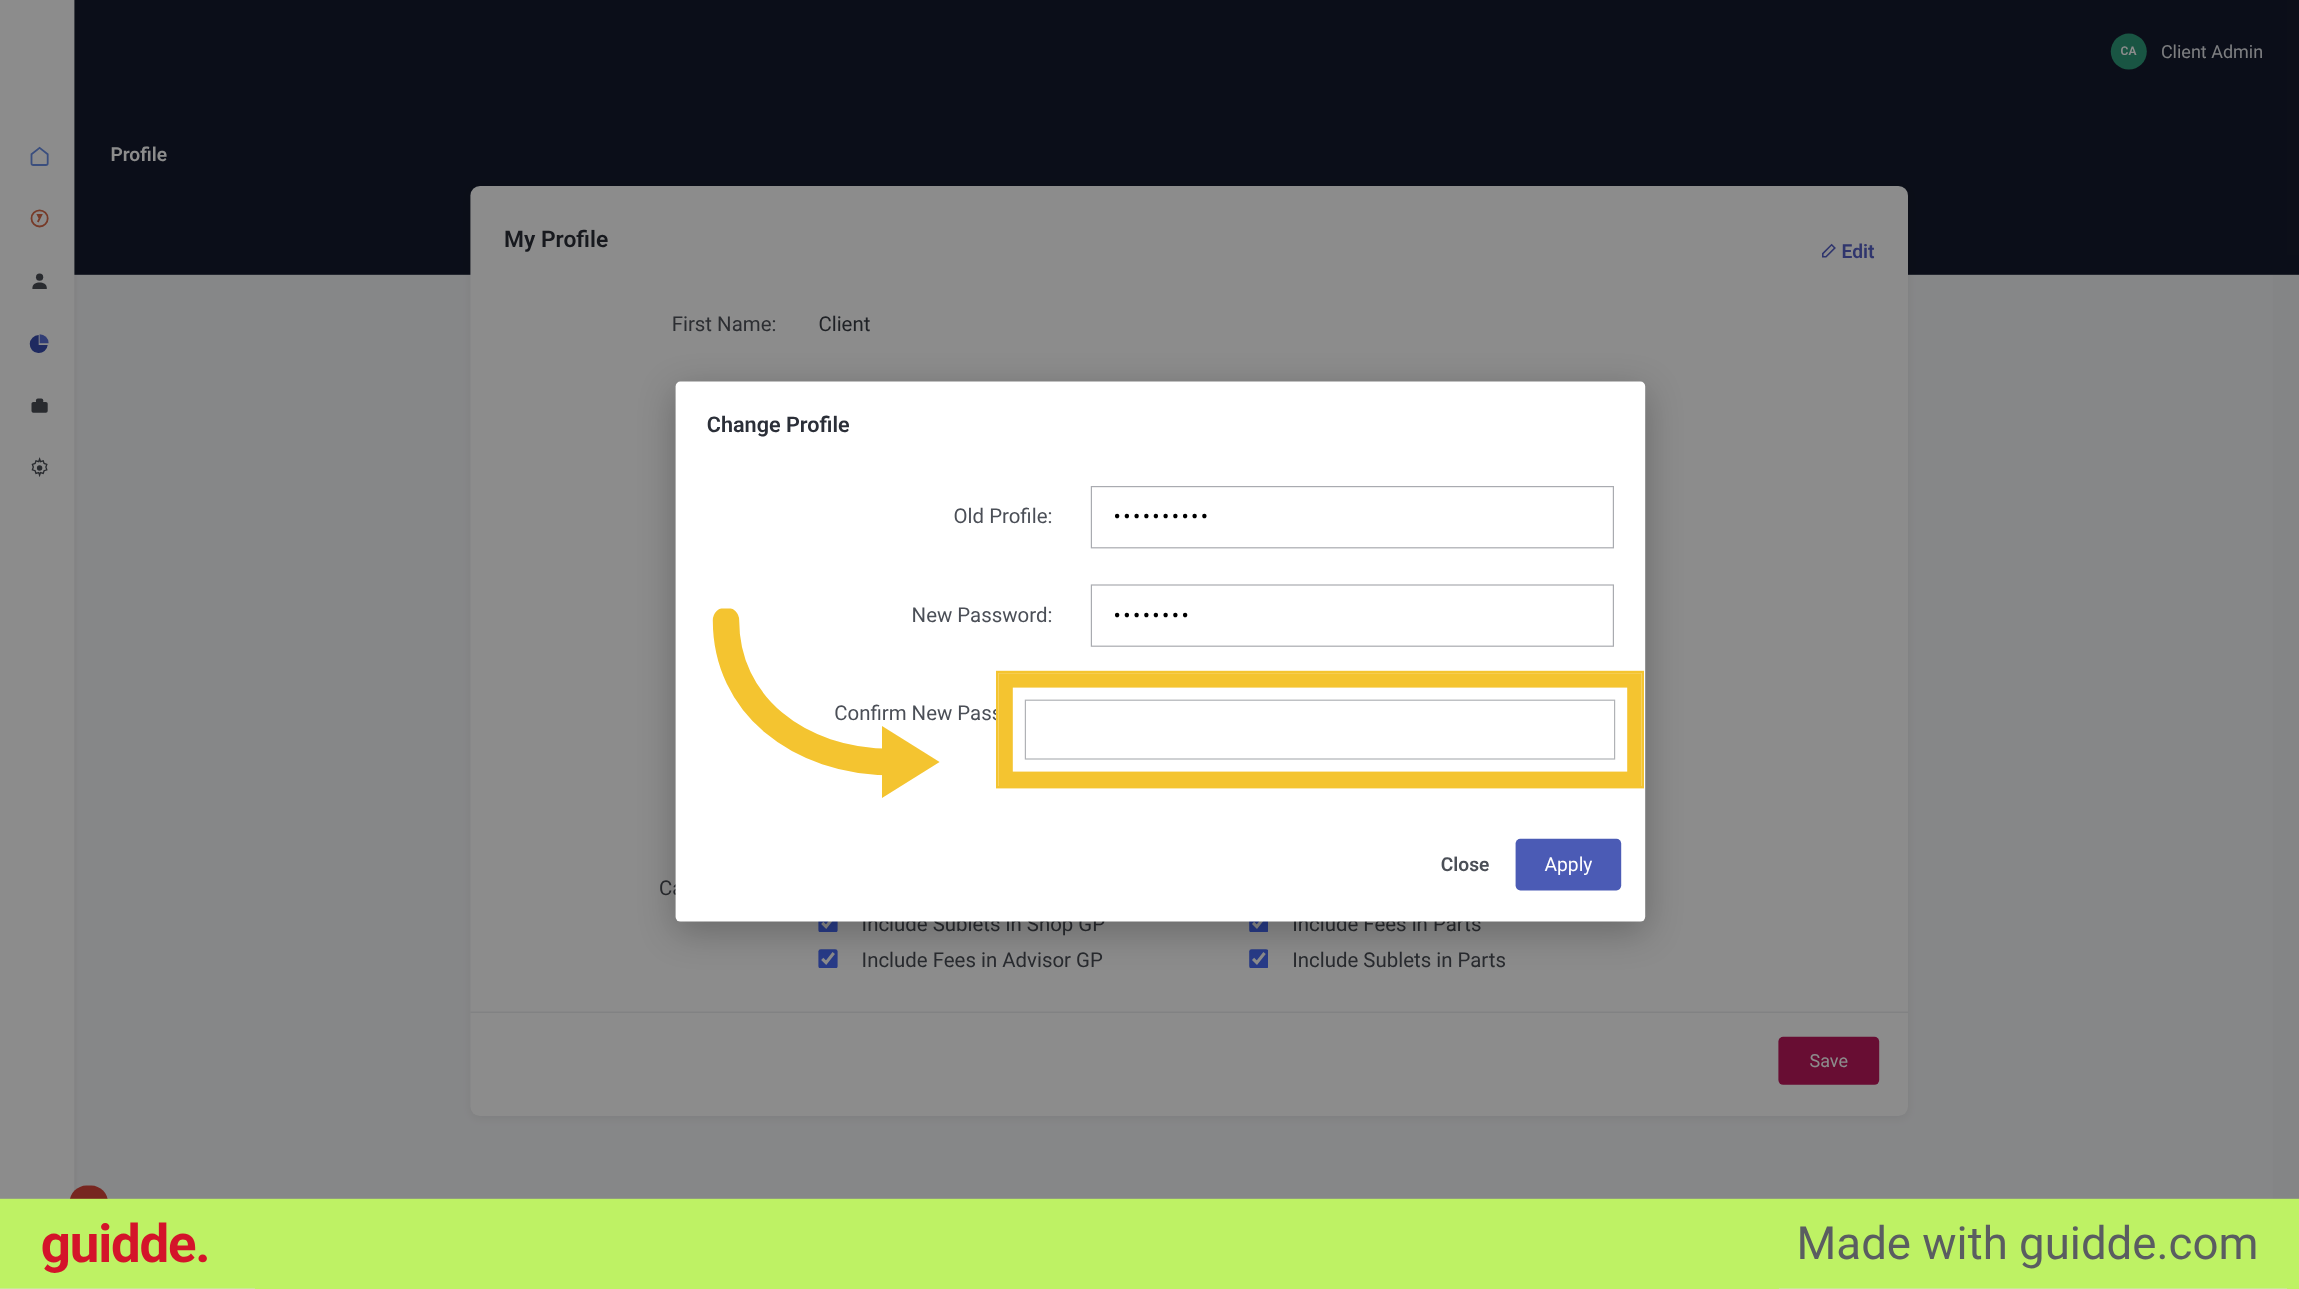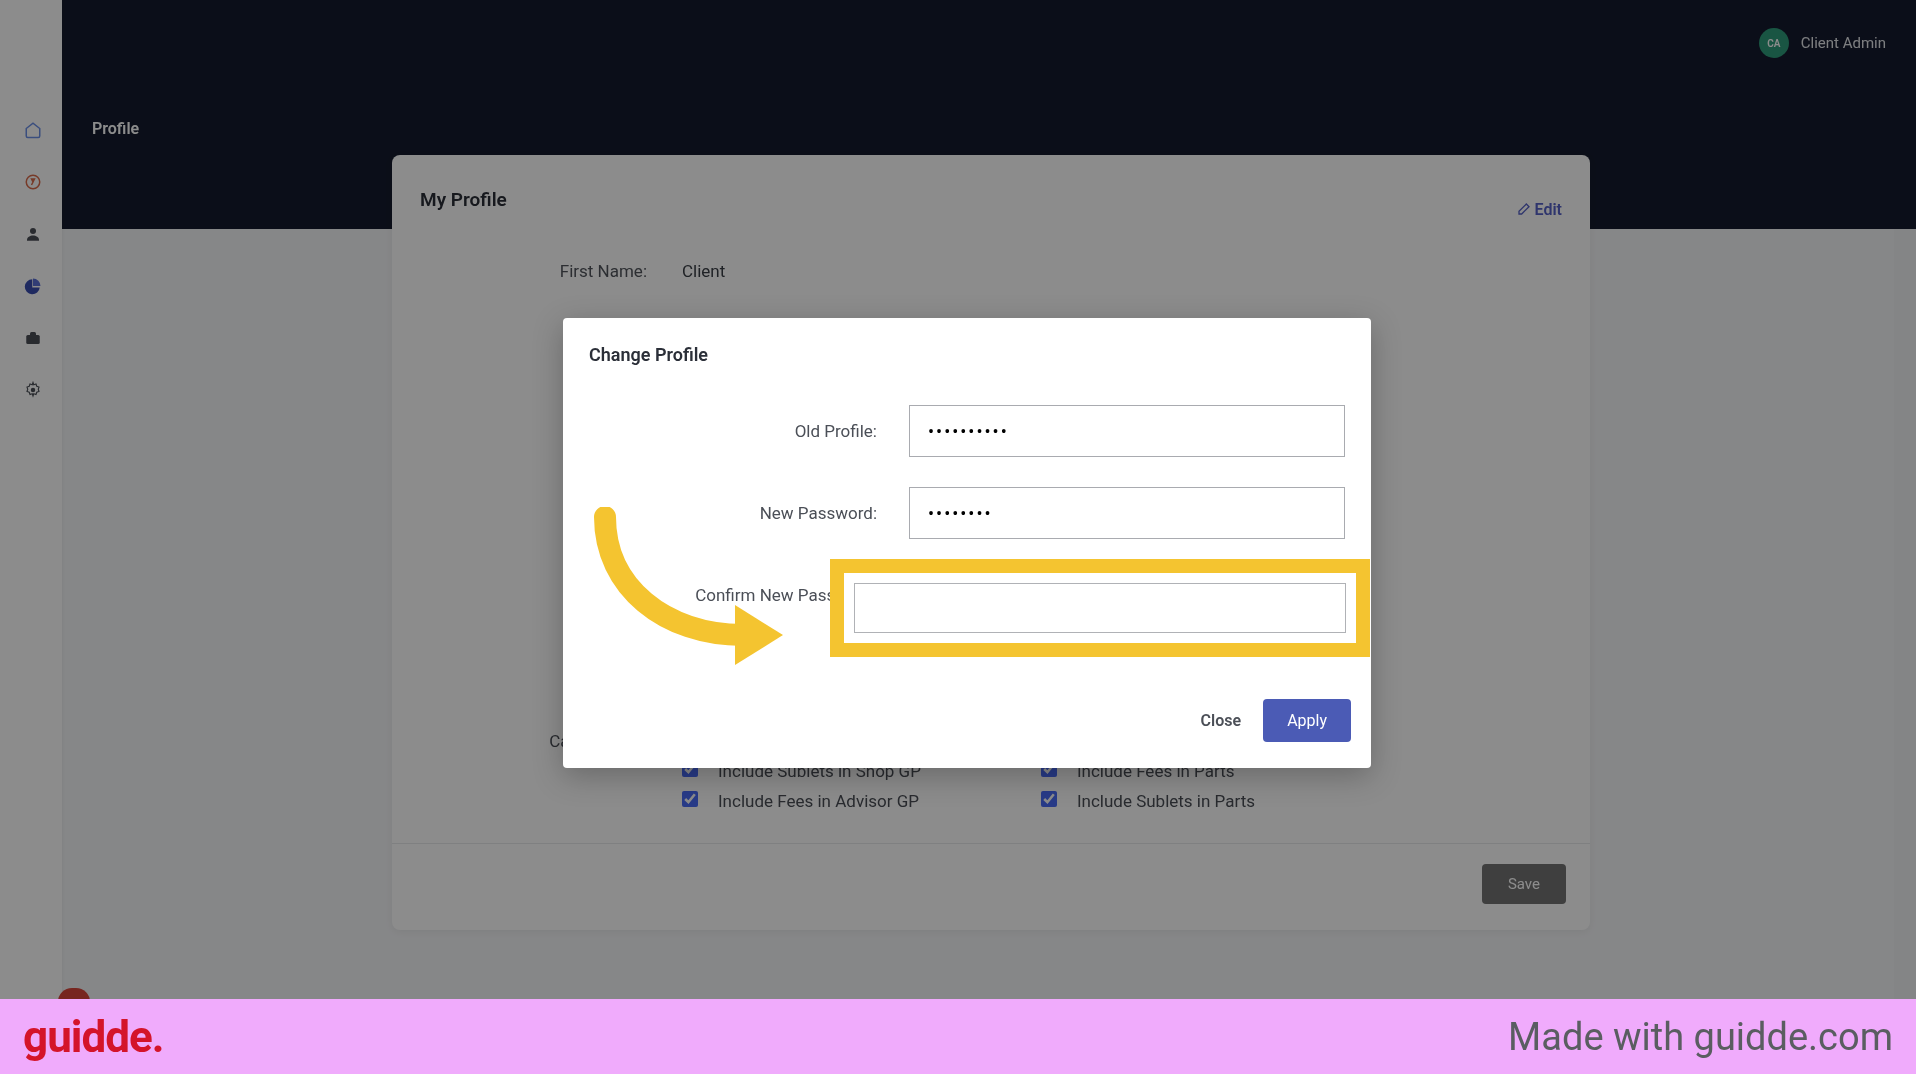--- a/index.html
+++ b/index.html
@@ -33,21 +33,21 @@
   .row .val { color: #3a3e45; }
 
   .calc-row { display: flex; align-items: flex-start; padding: 10px 40px 20px; font-size: 17px; color: #4b4f57; }
   .calc-row .lbl { width: 250px; text-align: right; padding-right: 35px; }
   .calc-cols { display: flex; gap: 120px; }
   .calc-col { display: flex; flex-direction: column; gap: 10px; }
   .chk { display: flex; align-items: flex-start; gap: 20px; font-size: 17px; color: #4b4f57; }
   .chk input { width: 16px; height: 16px; accent-color: #4a6cf7; }
 
   .card-footer { display: flex; justify-content: flex-end; padding: 20px 24px 8px; border-top: 1px solid #e8e9ec; margin-top: 12px; }
-  .save-btn { background: #737373; color: #fff; border: none; border-radius: 4px; padding: 11px 26px; font-size: 15px; cursor: pointer; }
+  .save-btn { background: #be185d; color: #fff; border: none; border-radius: 4px; padding: 11px 26px; font-size: 15px; cursor: pointer; }
 
   
   .dim { position: absolute; left: 0; top: 0; width: 100%; height: 1000px; background: rgba(0,0,0,0.45); z-index: 10; }
 
   .modal { position: absolute; left: 563px; top: 318px; width: 808px; background: #fff; border-radius: 4px; box-shadow: 0 8px 30px rgba(0,0,0,0.25); z-index: 11; }
   .modal-title { font-size: 18px; font-weight: 600; color: #2b2f38; padding: 26px 26px 20px; }
   .modal-body { padding: 20px 26px 30px; }
   .frow { display: flex; align-items: center; margin-bottom: 30px; }
   .frow .flabel { width: 320px; text-align: right; padding-right: 32px; font-size: 17px; color: #4b4f57; }
   .frow input { flex: 1; height: 52px; border: 1px solid #a9abb0; padding: 0 18px; font-size: 18px; letter-spacing: 2px; }
@@ -57,21 +57,21 @@
   .apply-btn { background: #4b5bb5; color: #fff; border: none; border-radius: 4px; padding: 12px 24px; font-size: 16px; font-weight: 400; cursor: pointer; }
 
   
   .highlight { position: absolute; z-index: 12; border: 12px solid #f4c430; background: #fff; box-shadow: 0 0 0 2px #f4c430; }
   .highlight-inner { position: absolute; inset: 10px; border: 1px solid #b0b2b6; }
 
   
   .arrow-wrap { position: absolute; z-index: 13; }
 
   
-  .footer-bar { position: absolute; left: 0; bottom: 0; width: 100%; height: 75px; background: #f0abfc; display: flex; align-items: center; justify-content: space-between; padding: 0 23px; z-index: 20; }
+  .footer-bar { position: absolute; left: 0; bottom: 0; width: 100%; height: 75px; background: #bef264; display: flex; align-items: center; justify-content: space-between; padding: 0 34px; z-index: 20; }
   .guidde-logo { font-size: 44px; font-weight: 700; color: #d4142a; letter-spacing: -1px; }
   .made-with { font-size: 38px; color: #5a5d61; }
 
   
   .scroll-ind { position: absolute; right: 0; top: 0; width: 22px; height: 1000px; background: #f1f2f4; z-index: 0; }
 
   
   .notif-badge { position: absolute; left: 58px; top: 988px; width: 32px; height: 14px; background: #d9463b; border-radius: 20px 20px 0 0; z-index: 5; }
 </style>
 </head>

